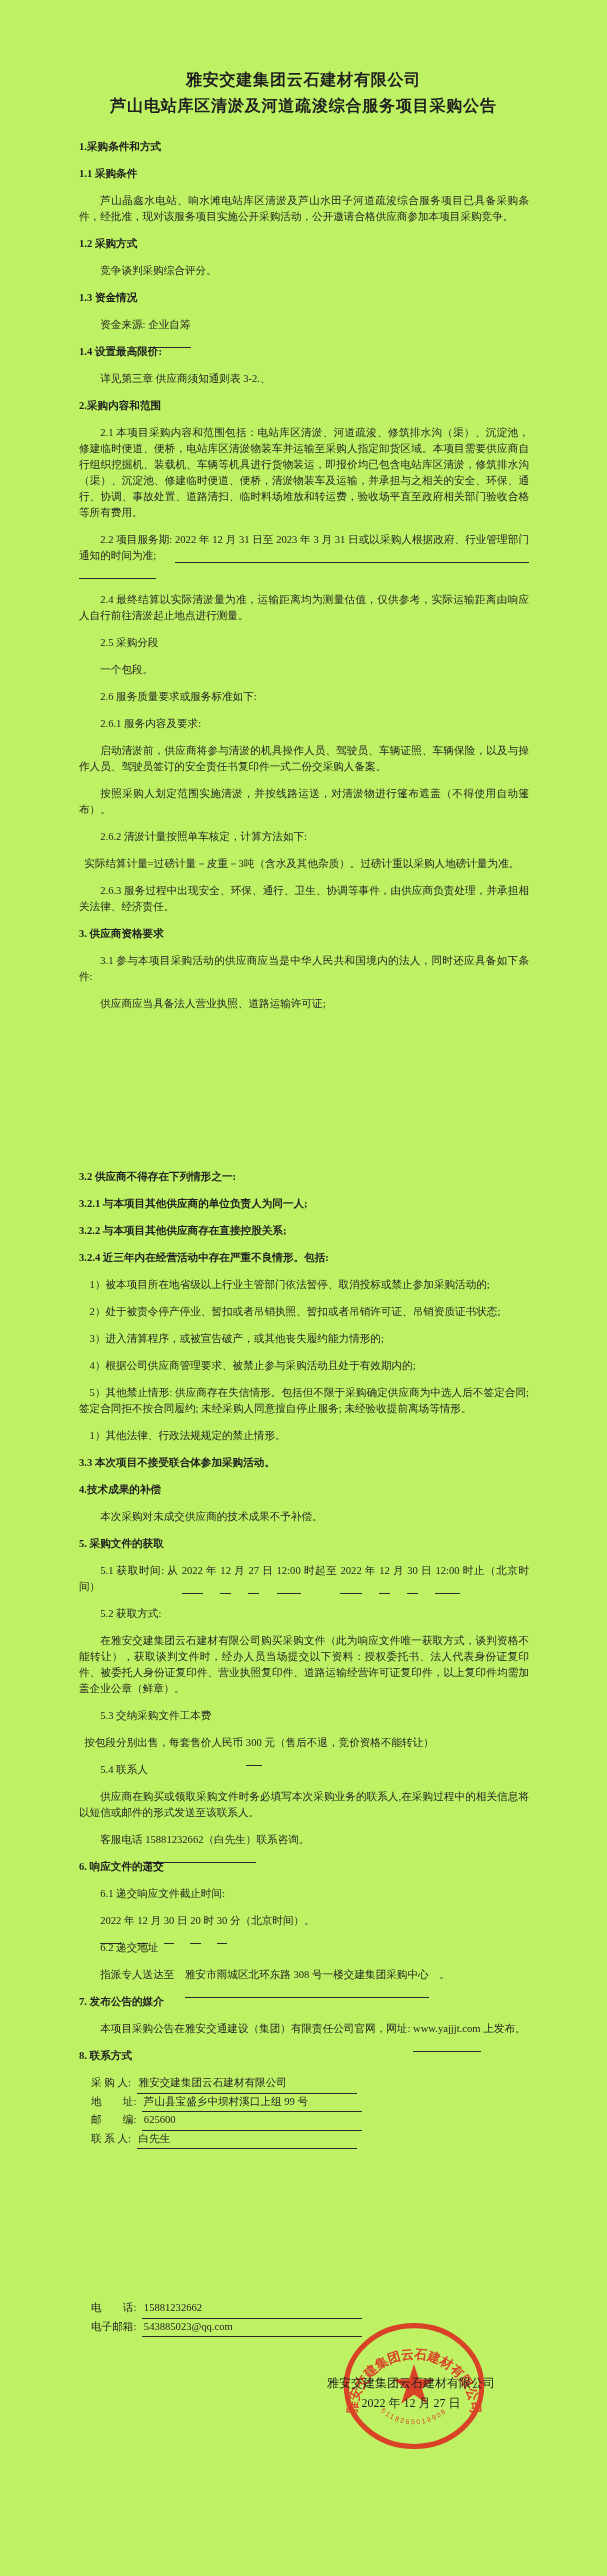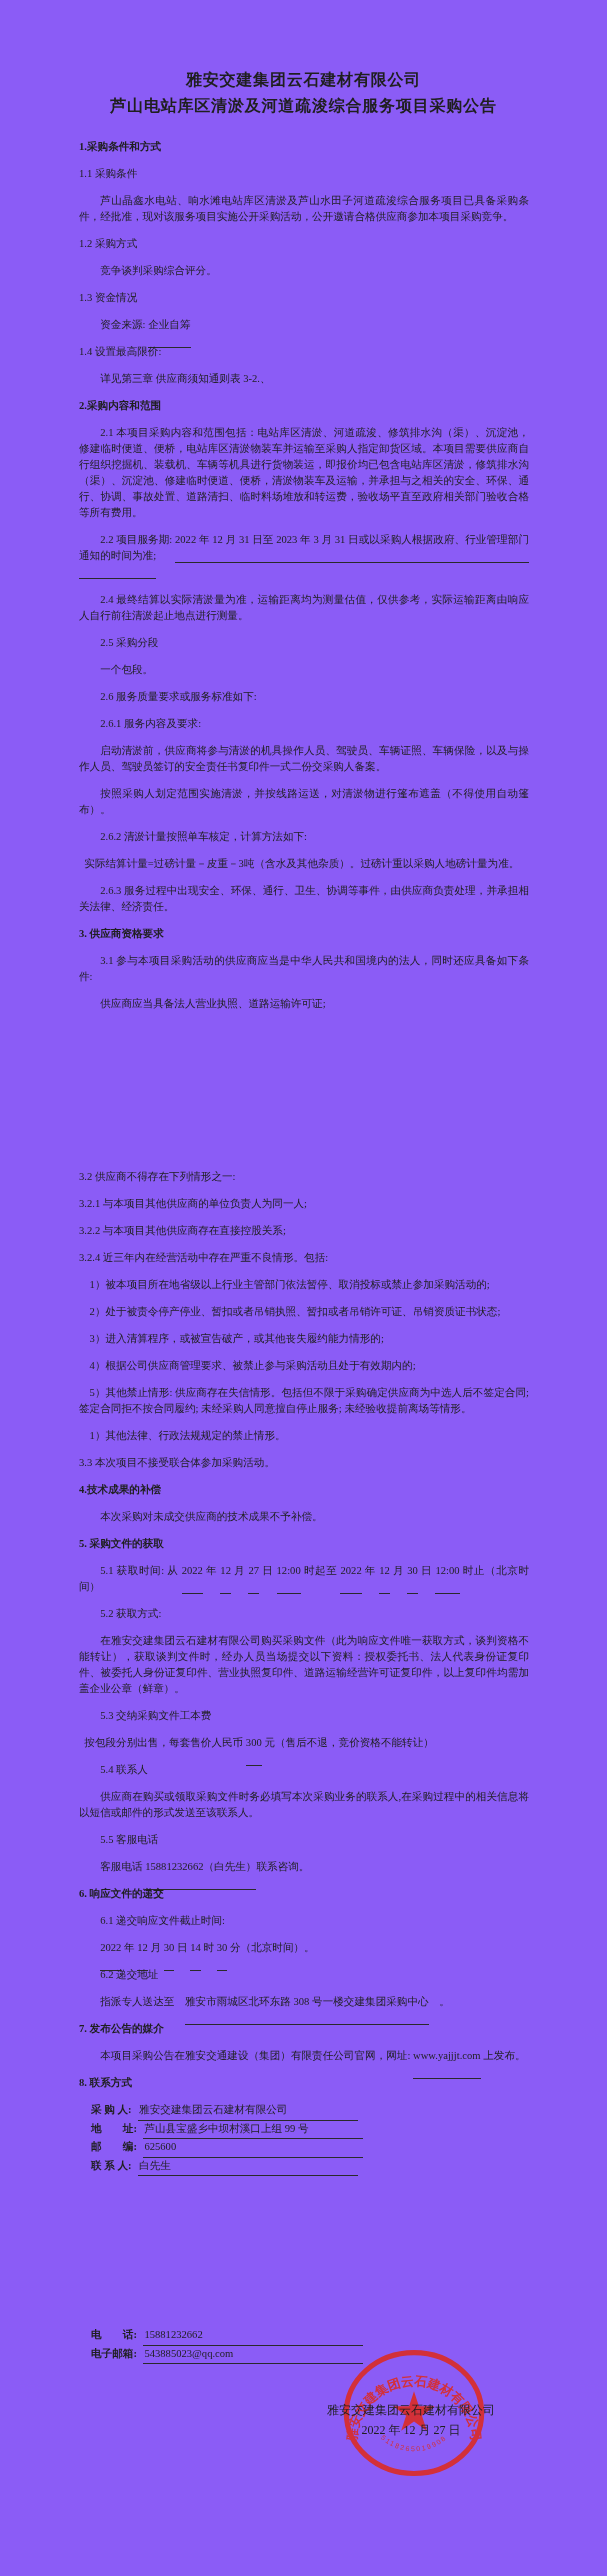--- a/index.html
+++ b/index.html
@@ -1,29 +1,29 @@
 <!DOCTYPE html>
 <html style="font-size:12px"><head>
 <meta charset="utf-8">
 <style>
   html,body{margin:0;padding:0;background:#ffffff;}
   body{width:607px;font-family:"Liberation Serif","DejaVu Serif",serif;}
-  .page{position:relative;width:607px;height:2576px;overflow:hidden;background:#8b5cf6;color:#1f1f1f;}
+  .page{position:relative;width:607px;height:2576px;overflow:hidden;background:#bef264;color:#1f1f1f;}
   .titles{padding-top:67px;text-align:center;}
   .title-line{font-size:16px;font-weight:bold;line-height:26px;letter-spacing:0.8px;}
   .content{width:472px;margin:20px 0 0 68px;font-size:10.6px;line-height:16px;text-align:justify;}
   .content p{margin:11px;padding:0;}
   .blk.h{font-weight:bold;margin-top:1.5px;}
   .blk.p{text-indent:2em;}
-  .blk.p0{text-indent:0;}
+  .blk.p0{text-indent:0;font-weight:bold;}
   .blk.p1{text-indent:1em;}
   .blk.ph{text-indent:0.5em;}
   .u{border-bottom:0.8px solid #2a2a2a;padding-bottom:17px;}
   .row{margin-left:23px;line-height:16.7px;white-space:nowrap;}
-  .rlabel{display:inline-block;font-weight:bold;}
+  .rlabel{display:inline-block;}
   .rvalue{display:inline-block;min-width:217px;border-bottom:0.8px solid #2a2a2a;margin-left:6px;padding:0 1.5px 0.8px 1.5px;}
   .footer{position:relative;height:243px;}
   .sig{position:absolute;top:36px;right:112px;text-align:center;z-index:2;font-size:12px;line-height:20px;}
   .seal{position:absolute;left:341px;top:-15px;width:146px;height:131px;z-index:1;opacity:0.88;}
   .seal .arc-company{font-size:17.5px;font-weight:bold;}
   .seal .arc-code{font-size:9.5px;letter-spacing:2.5px;font-family:"Liberation Sans",sans-serif;}
 </style>
 </head>
 <body>
 
@@ -76,25 +76,24 @@
       <p class="blk h"><span>4.技术成果的补偿</span></p>
       <p class="blk p"><span>本次采购对未成交供应商的技术成果不予补偿。</span></p>
       <p class="blk h"><span>5. 采购文件的获取</span></p>
       <p class="blk p"><span>5.1 获取时间: 从 </span><span class="u">2022</span><span> 年 </span><span class="u">12</span><span> 月 </span><span class="u">27</span><span> 日 </span><span class="u">12:00</span><span> 时起至 </span><span class="u">2022</span><span> 年 </span><span class="u">12</span><span> 月 </span><span class="u">30</span><span> 日 </span><span class="u">12:00</span><span> 时止（北京时间）</span></p>
       <p class="blk p"><span>5.2 获取方式:</span></p>
       <p class="blk p"><span>在雅安交建集团云石建材有限公司购买采购文件（此为响应文件唯一获取方式，谈判资格不能转让），获取谈判文件时，经办人员当场提交以下资料：授权委托书、法人代表身份证复印件、被委托人身份证复印件、营业执照复印件、道路运输经营许可证复印件，以上复印件均需加盖企业公章（鲜章）。</span></p>
       <p class="blk p"><span>5.3 交纳采购文件工本费</span></p>
       <p class="blk ph"><span>按包段分别出售，每套售价人民币 </span><span class="u">300</span><span> 元（售后不退，竞价资格不能转让）</span></p>
       <p class="blk p"><span>5.4 联系人</span></p>
       <p class="blk p"><span>供应商在购买或领取采购文件时务必填写本次采购业务的联系人,在采购过程中的相关信息将以短信或邮件的形式发送至该联系人。</span></p>
-      <p class="blk p"><span>5.5 客服电话</span></p>
       <p class="blk p"><span>客服电话 </span><span class="u">15881232662（白先生）</span><span>联系咨询。</span></p>
       <p class="blk h"><span>6. 响应文件的递交</span></p>
       <p class="blk p"><span>6.1 递交响应文件截止时间:</span></p>
-      <p class="blk p"><span class="u">2022</span><span> 年 </span><span class="u">12</span><span> 月 </span><span class="u">30</span><span> 日 </span><span class="u">14</span><span> 时 </span><span class="u">30</span><span> 分（北京时间）。</span></p>
+      <p class="blk p"><span class="u">2022</span><span> 年 </span><span class="u">12</span><span> 月 </span><span class="u">30</span><span> 日 </span><span class="u">20</span><span> 时 </span><span class="u">30</span><span> 分（北京时间）。</span></p>
       <p class="blk p"><span>6.2 递交地址</span></p>
       <p class="blk p"><span>指派专人送达至　</span><span class="u">雅安市雨城区北环东路 308 号一楼交建集团采购中心</span><span>　。</span></p>
       <p class="blk h"><span>7. 发布公告的媒介</span></p>
       <p class="blk p"><span>本项目采购公告在雅安交通建设（集团）有限责任公司官网，网址: </span><span class="u">www.yajjjt.com</span><span> 上发布。</span></p>
       <p class="blk h"><span>8. 联系方式</span></p>
       <div class="row"><span class="rlabel">采 购 人:</span><span class="rvalue">雅安交建集团云石建材有限公司</span></div>
       <div class="row"><span class="rlabel">地　　址:</span><span class="rvalue">芦山县宝盛乡中坝村溪口上组 99 号</span></div>
       <div class="row"><span class="rlabel">邮　　编:</span><span class="rvalue">625600</span></div>
       <div class="row"><span class="rlabel">联 系 人:</span><span class="rvalue">白先生</span></div>
       <div style="height: 151px;"></div>

